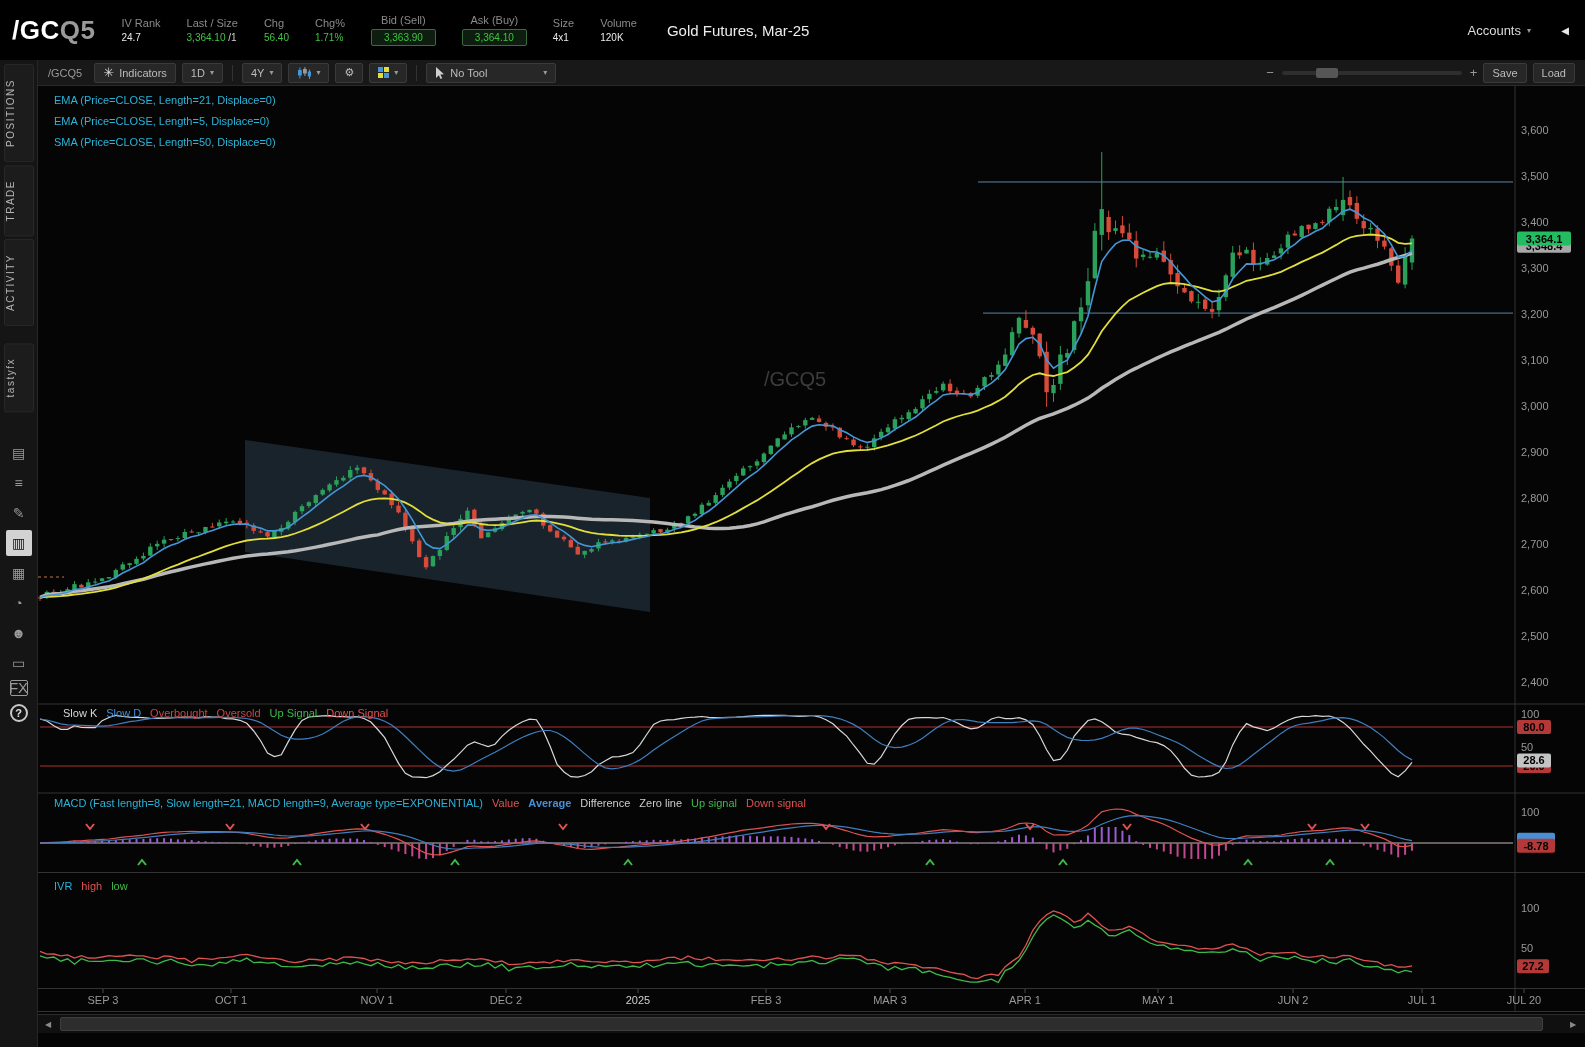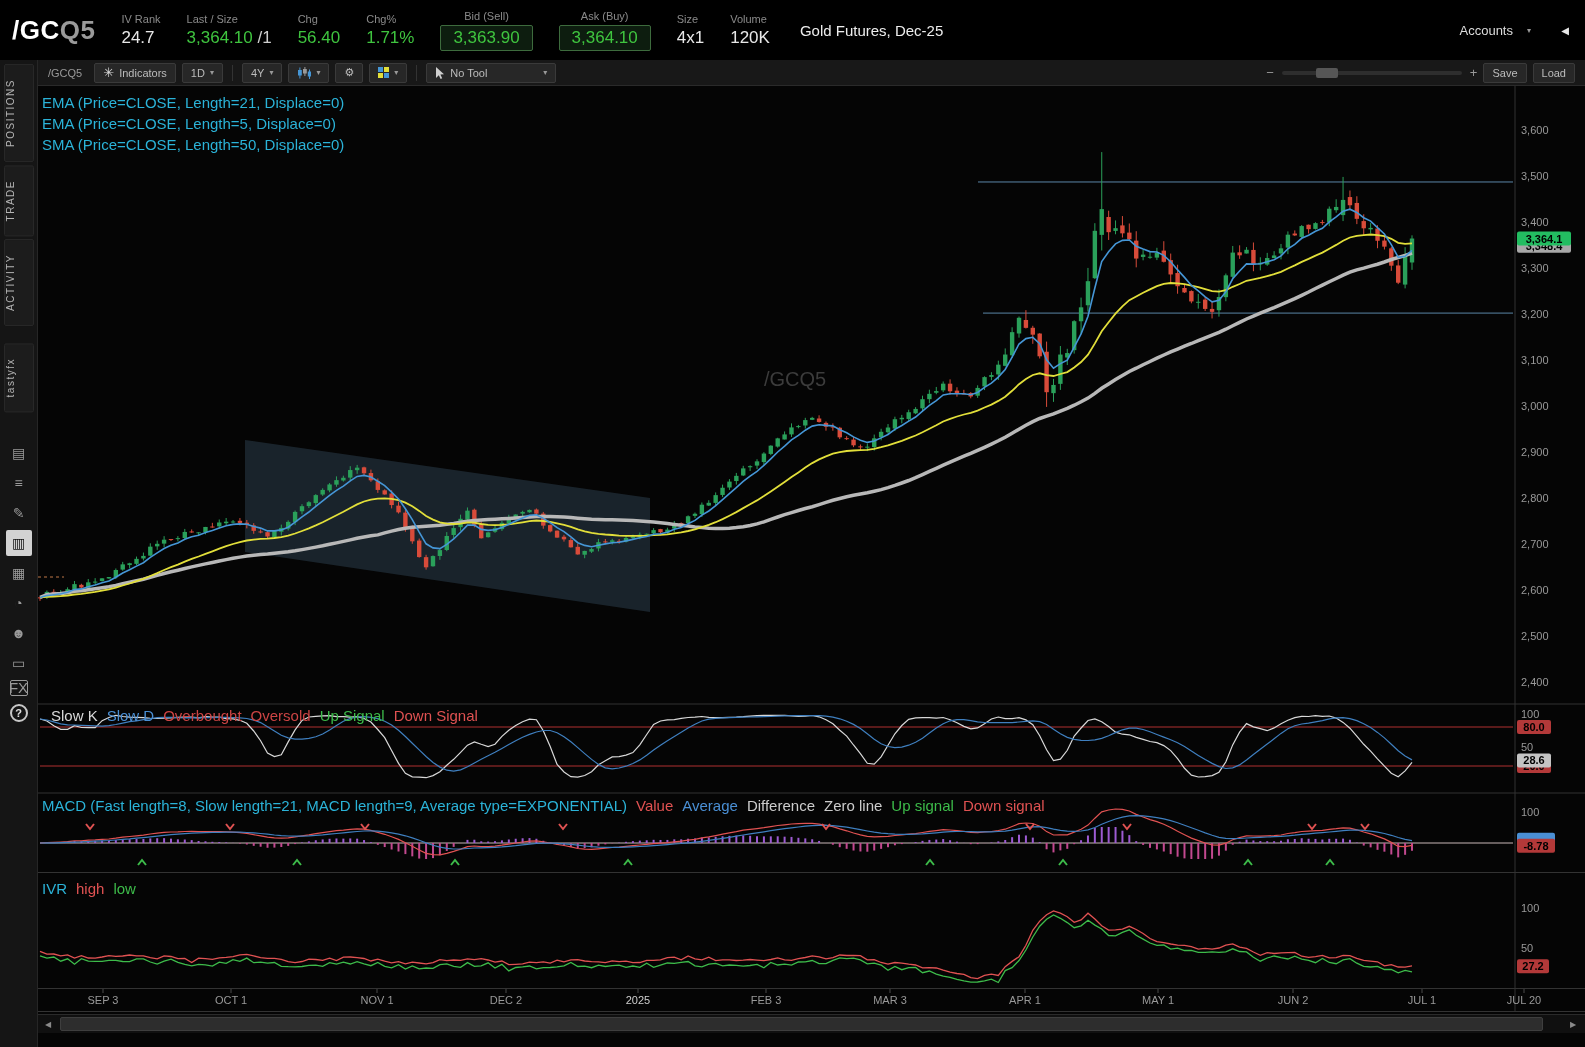--- a/index.html
+++ b/index.html
@@ -6,26 +6,26 @@
   body{background:#000;font-family:"Liberation Sans",sans-serif;-webkit-font-smoothing:antialiased}
   #app{position:relative;width:1585px;height:1047px;background:#84cc16;overflow:hidden}
 
   
   .header{position:absolute;top:0;left:0;right:0;height:60px;background:#000;display:flex;align-items:center;gap:26px;padding:0 12px}
   .sym{font-size:26px;font-weight:bold;color:#fff;letter-spacing:.5px}
   .sym .suf{color:#9a9a9a}
   .fld{display:flex;flex-direction:column;gap:3px}
   .fld.center{align-items:center}
   .fld .lab{font-size:11px;color:#8a8a8a;white-space:nowrap}
-  .fld .val{font-size:17px;color:#e8e8e8;white-space:nowrap}
+  .fld .val{font-size:10px;color:#e8e8e8;white-space:nowrap}
   .val.green{color:#3fc43f}
   .val .sufw{color:#cfcfcf}
   .box{border:1px solid #3d6b3d;background:#0d1d0f;border-radius:2px;padding:2px 12px;font-size:14px}
   .desc{font-size:15px;color:#ededed;margin-left:4px}
-  .accounts{margin-left:auto;color:#dcdcdc;font-size:13px;display:flex;align-items:center;gap:14px;cursor:pointer}
+  .accounts{margin-left:auto;color:#dcdcdc;font-size:13px;display:flex;align-items:center;gap:6px;cursor:pointer}
   .chev{font-size:8px;color:#999}
   .collapse{width:16px;height:20px;color:#e8e8e8;font-size:10px;display:flex;align-items:center;justify-content:center;cursor:pointer}
 
   
   .sidebar{position:absolute;top:60px;left:0;bottom:0;width:38px;background:#151515;border-right:1px solid #262626;display:flex;flex-direction:column;align-items:center;padding-top:4px}
   .side-tab{writing-mode:vertical-rl;transform:rotate(180deg);font-size:10px;letter-spacing:1.5px;color:#b5b5b5;background:#1c1c1c;border:1px solid #282828;border-radius:2px;padding:14px 0;width:30px;text-align:center;margin-bottom:3px;cursor:pointer}
   .side-tab.brand{margin-top:14px}
   .side-icons{margin-top:24px;display:flex;flex-direction:column;align-items:center;gap:4px}
   .gadget{width:26px;height:26px;display:flex;align-items:center;justify-content:center;color:#9a9a9a;font-size:14px;cursor:pointer;border-radius:2px}
   .gadget.active{background:#d2d2d2;color:#111}
@@ -40,21 +40,21 @@
   .star{color:#ddd;font-size:13px;line-height:10px}
   .gicon{display:grid;grid-template-columns:5px 5px;grid-auto-rows:5px;gap:1px}
   .gicon i{display:block}
   .zoom{margin-left:auto;display:flex;align-items:center;gap:8px;color:#999;font-size:13px}
   .ztrack{width:180px;height:4px;background:#2e2e2e;border-radius:2px;position:relative;cursor:pointer}
   .zthumb{position:absolute;left:34px;top:-3px;width:22px;height:10px;background:#565656;border-radius:2px}
 
   
   .chart{position:absolute;top:86px;left:38px;width:1547px;height:961px;background:#050505}
   .chart svg{position:absolute;top:0;left:0}
-  .overlay{position:absolute;left:4px;font-size:15px;white-space:nowrap}
+  .overlay{position:absolute;left:16px;font-size:11px;white-space:nowrap}
   .study{color:#2bb3d8}
   .study.ul{text-decoration:underline}
   .row{display:flex;align-items:center}
   .legend span{margin-left:9px}
   .scroll{position:absolute;left:0;right:0;bottom:14px;height:19px;background:#101010;border-top:1px solid #2a2a2a;display:flex;align-items:center}
   .sarrow{width:20px;text-align:center;color:#8a8a8a;font-size:8px;cursor:pointer}
   .sarrow.right{position:absolute;right:2px}
   .thumb{position:absolute;left:22px;right:42px;top:2px;bottom:2px;background:#2d2d2d;border:1px solid #3e3e3e;border-radius:2px;cursor:grab}
 </style>
 </head>
@@ -91,21 +91,21 @@
       <span class="val green box">3,364.10</span>
     </div>
     <div class="fld">
       <span class="lab">Size</span>
       <span class="val">4x1</span>
     </div>
     <div class="fld">
       <span class="lab">Volume</span>
       <span class="val">120K</span>
     </div>
-    <div class="desc">Gold Futures, Dec-25</div>
+    <div class="desc">Gold Futures, Mar-25</div>
     <div class="accounts">
       <span>Accounts</span>
       <span class="chev">▾</span>
     </div>
     <div class="collapse">◀</div>
   </header>
 
   <nav class="sidebar">
     <div class="side-tab">POSITIONS</div>
     <div class="side-tab">TRADE</div>
@@ -903,21 +903,21 @@
 
     <div class="overlay study" style="top:8px">EMA (Price=CLOSE, Length=21, Displace=0)</div>
     <div class="overlay study" style="top:29px">EMA (Price=CLOSE, Length=5, Displace=0)</div>
     <div class="overlay study" style="top:50px">SMA (Price=CLOSE, Length=50, Displace=0)</div>
 
     <div class="overlay row" style="top:621px">
       <span class="legend"><span style="color: rgb(216, 216, 216);">Slow K</span><span style="color: rgb(74, 143, 212);">Slow D</span><span style="color: rgb(204, 68, 68); text-align: center;">Overbought</span><span style="color: rgb(204, 68, 68);">Oversold</span><span style="color: rgb(61, 187, 74);">Up Signal</span><span style="color: rgb(224, 82, 82);">Down Signal</span></span>
     </div>
     <div class="overlay row" style="top:711px">
       <span class="study">MACD (Fast length=8, Slow length=21, MACD length=9, Average type=EXPONENTIAL)</span>
-      <span class="legend"><span style="color: rgb(224, 82, 82); text-align: center;">Value</span><span style="color: rgb(74, 143, 212);">Average</span><span style="color: rgb(204, 204, 204);">Difference</span><span style="color: rgb(204, 204, 204);">Zero line</span><span style="color: rgb(61, 187, 74);">Up signal</span><span style="color: rgb(224, 82, 82);">Down signal</span></span>
+      <span class="legend"><span style="color: rgb(224, 82, 82); text-align: center;">Value</span><span style="color: rgb(74, 143, 212); font-weight: bold;">Average</span><span style="color: rgb(204, 204, 204);">Difference</span><span style="color: rgb(204, 204, 204);">Zero line</span><span style="color: rgb(61, 187, 74);">Up signal</span><span style="color: rgb(224, 82, 82);">Down signal</span></span>
     </div>
     <div class="overlay row" style="top:794px">
       <span class="study">IVR</span>
       <span class="legend"><span style="color: rgb(224, 82, 82);">high</span><span style="color: rgb(61, 187, 74);">low</span></span>
     </div>
 
     <div class="scroll">
       <span class="sarrow">◀</span>
       <div class="thumb"></div>
       <span class="sarrow right">▶</span>

